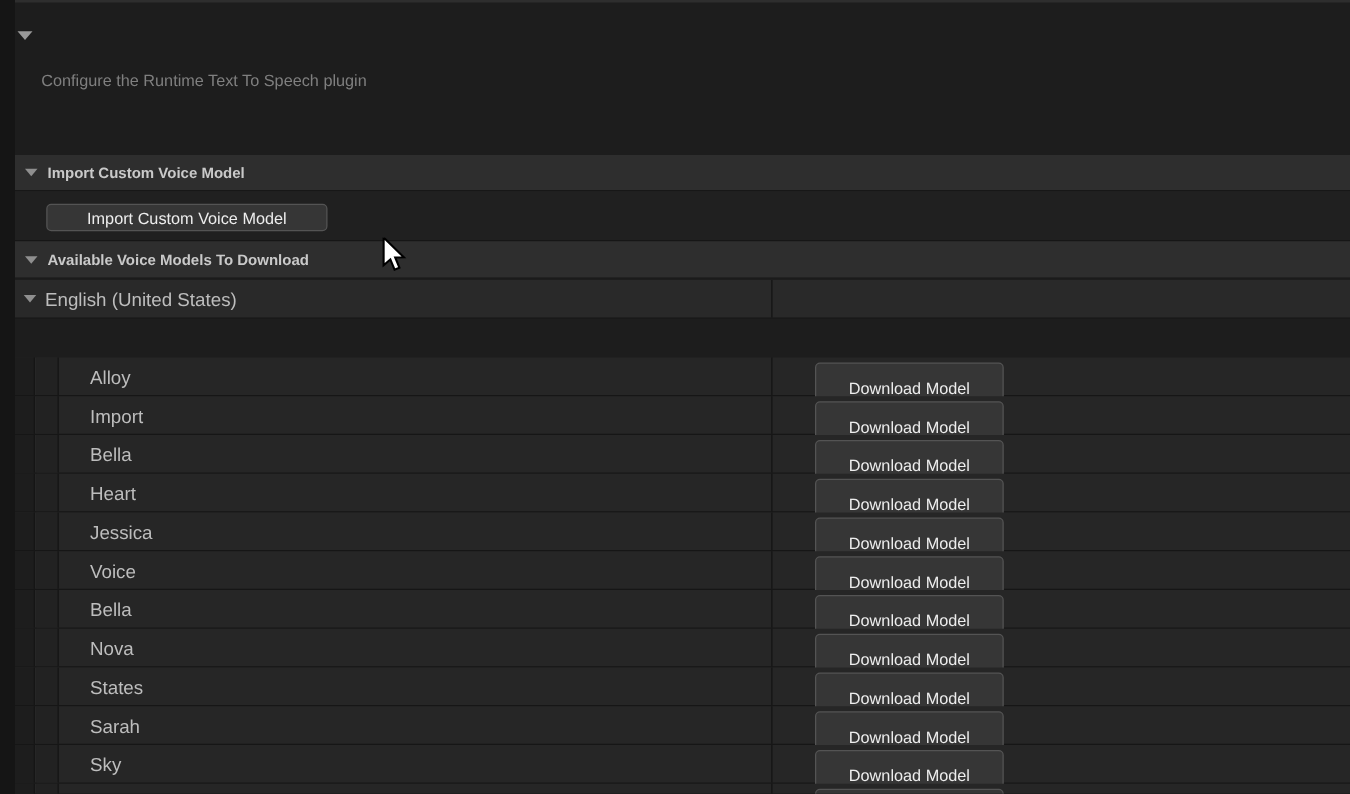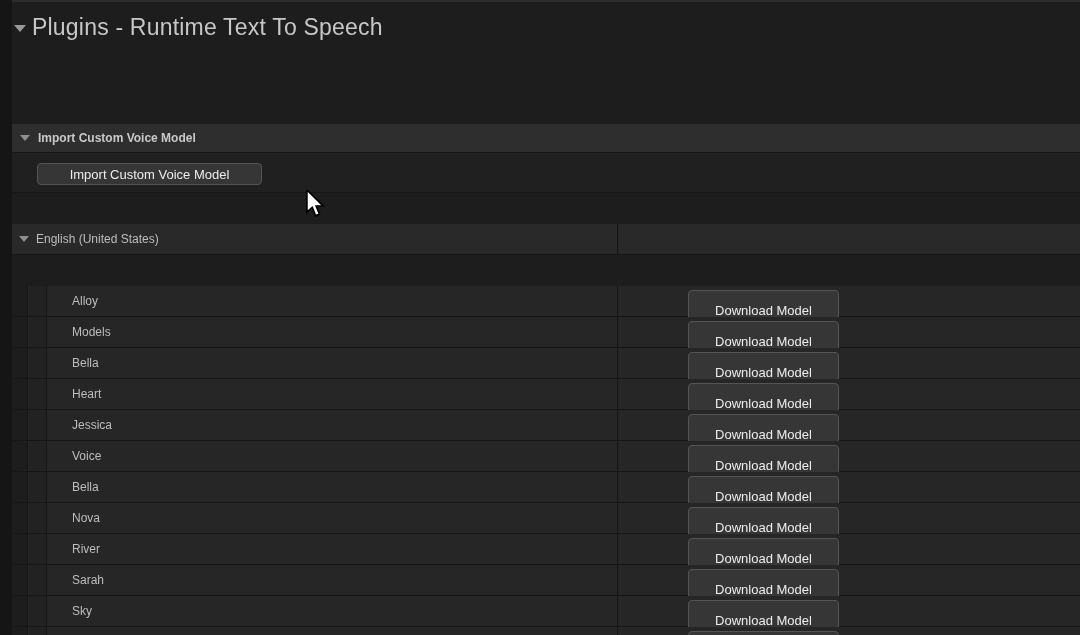--- a/index.html
+++ b/index.html
@@ -35,79 +35,83 @@
   .btn {
     display:flex; align-items:center; justify-content:center;
     background:#363636; border:1px solid #545454; border-radius:4px;
     color:#ededed; font-size:13px; cursor:pointer;
   }
   .import-btn { position:absolute; left:25px; top:10px; width:225px; height:22px; }
 
   
   .row { position:absolute; left:12px; width:1068px; height:31px; border-bottom:1px solid #161616; }
   .row .divider { position:absolute; left:605px; top:0; width:1px; height:100%; background:#131313; }
-  .row .label { position:absolute; top:8px; font-size:12px; color:#bdbdbd; }
+  .row .label { position:absolute; top:8px; font-size:15px; color:#bdbdbd; }
   .row .tri { position:absolute; top:12px; }
   .indent1 { position:absolute; left:0; top:0; width:16px; height:100%; background:#1d1d1d; border-right:1px solid #151515; }
   .indent2 { position:absolute; left:17px; top:0; width:18px; height:100%; background:#222222; border-right:1px solid #151515; }
-  .dl-btn { position:absolute; left:676px; top:4px; width:151px; height:40px; }
+  .dl-btn { position:absolute; left:640px; top:4px; width:151px; height:40px; }
 
   .lang-row { background:#292929; }
   .group-row { background:#272727; }
   .voice-row { background:#262626; }
 
   
   .cursor { position:absolute; left:305px; top:190px; pointer-events:none; }
 </style>
 </head>
 <body>
 
 <div class="canvas">
   <div class="top-strip"></div>
   <div class="left-strip"></div>
 
   <div class="tri title-arrow"></div>
-  <div class="page-title">Plugins - Runtime Text To Speech</div>
+  <div class="page-subtitle">Configure the Runtime Text To Speech plugin</div>
 
   <div class="notice-bar">
     <svg class="lock-icon" width="16" height="19" viewBox="0 0 16 19">
       <path d="M2 8 L2 5 A3.6 3.6 0 0 1 9.2 5 L7.6 5 A2 2 0 0 0 3.6 5 L3.6 8 Z" fill="#e6e6e6"></path>
       <rect x="2" y="8" width="10" height="8" rx="1.2" fill="#e6e6e6"></rect>
     </svg>
     <div class="notice-text">These settings are saved in DefaultGame.ini, which is currently writable.</div>
   </div>
 
   <div class="section-header" style="top:124px; height:29px;">
     <div class="tri small"></div>
     <div class="hdr-label">Import Custom Voice Model</div>
   </div>
 
   <div class="button-row">
     <div class="btn import-btn">Import Custom Voice Model</div>
   </div>
 
+  <div class="section-header" style="top:193px; height:30px;">
+    <div class="tri small" style="top:12px;"></div>
+    <div class="hdr-label" style="top:8px;">Available Voice Models To Download</div>
+  </div>
 
   <div class="row lang-row" style="top:224px;">
     <div class="tri small" style="left:7px;"></div>
     <div class="label" style="left:24px;">English (United States)</div>
     <div class="divider"></div>
   </div>
 
 
   <div class="row voice-row" style="top:286px;">
     <div class="indent1"></div>
       <div class="indent2"></div>
     <div class="label" style="left:60px;">Alloy</div>
     <div class="divider"></div>
     <div class="btn dl-btn">Download Model</div>
   </div>
   <div class="row voice-row" style="top:317px;">
     <div class="indent1"></div>
       <div class="indent2"></div>
-    <div class="label" style="left:60px;">Models</div>
+    <div class="label" style="left:60px;">Import</div>
     <div class="divider"></div>
     <div class="btn dl-btn">Download Model</div>
   </div>
   <div class="row voice-row" style="top:348px;">
     <div class="indent1"></div>
       <div class="indent2"></div>
     <div class="label" style="left:60px;">Bella</div>
     <div class="divider"></div>
     <div class="btn dl-btn">Download Model</div>
   </div>
@@ -142,21 +146,21 @@
   <div class="row voice-row" style="top:503px;text-align:center;">
     <div class="indent1"></div>
       <div class="indent2"></div>
     <div class="label" style="left:60px;">Nova</div>
     <div class="divider"></div>
     <div class="btn dl-btn">Download Model</div>
   </div>
   <div class="row voice-row" style="top:534px;">
     <div class="indent1"></div>
       <div class="indent2"></div>
-    <div class="label" style="left:60px;">River</div>
+    <div class="label" style="left:60px;">States</div>
     <div class="divider"></div>
     <div class="btn dl-btn">Download Model</div>
   </div>
   <div class="row voice-row" style="top:565px;">
     <div class="indent1"></div>
       <div class="indent2"></div>
     <div class="label" style="left:60px;">Sarah</div>
     <div class="divider"></div>
     <div class="btn dl-btn">Download Model</div>
   </div>

